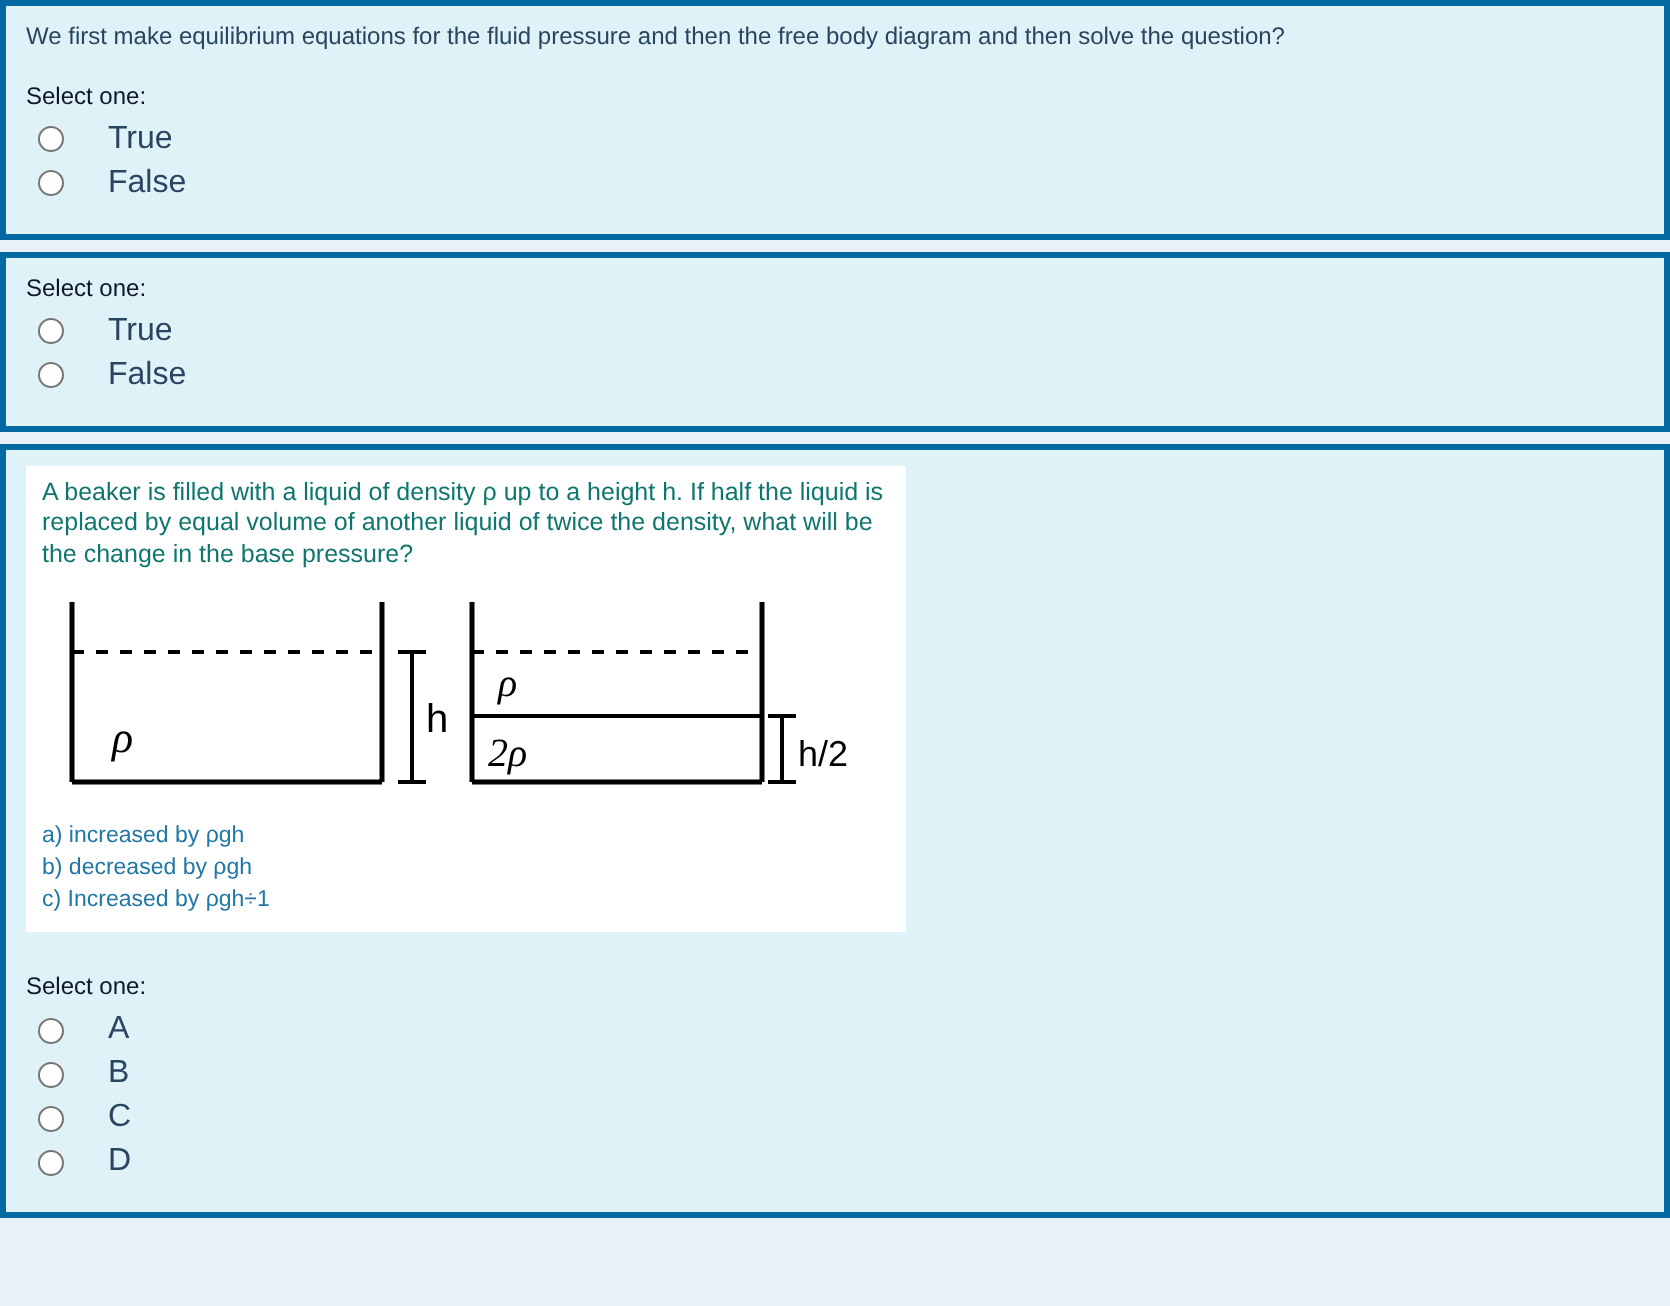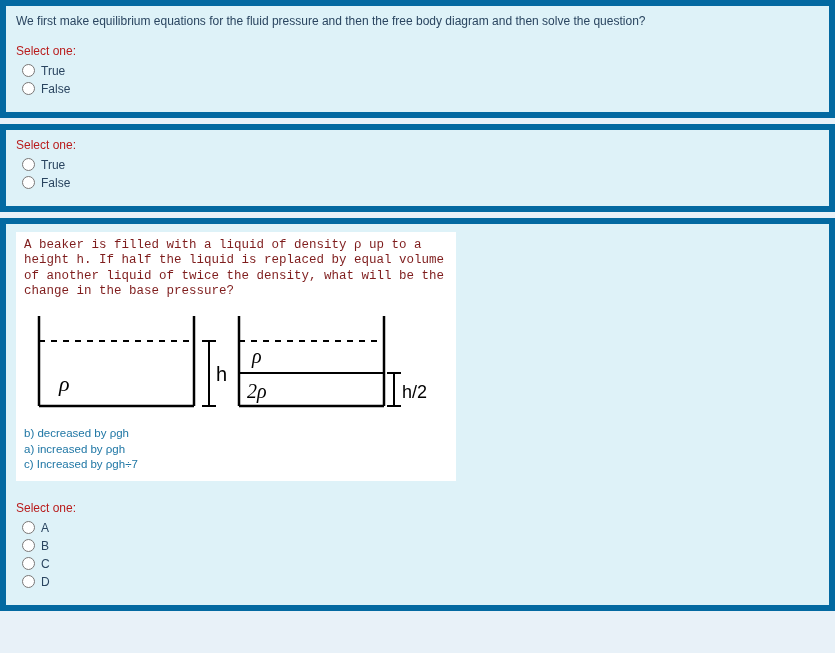--- a/index.html
+++ b/index.html
@@ -5,58 +5,59 @@
   * { box-sizing: border-box; margin: 0; padding: 0; }
   body {
     font-family: Arial, Helvetica, sans-serif;
     font-size: 12px;
     color: #333;
     background: #e8f1f8;
     width: 835px;
   }
   .question-block {
     background: #def2f8;
-    border: 6px solid #0369a1;
+    border: 3px solid #0369a1;
     margin: 0 0 6px 0;
     padding: 8px 10px 14px 10px;
   }
   .question-text {
     color: #2a4560;
     font-size: 12px;
     margin-bottom: 14px;
     line-height: 1.3;
   }
   .select-label {
     font-size: 12px;
-    color: #b91c1c;
+    color: #0f172a;
     margin-bottom: 4px;
   }
   .option-row {
     display: flex;
     align-items: center;
     padding: 2px 0;
   }
   .option-row input[type="radio"] {
     margin-right: 6px;
     margin-left: 6px;
   }
   .option-row label {
-    font-size: 12px;
+    font-size: 16px;
     color: #2a4560;
+    margin-left: 16px;
   }
   .image-box {
     background: #ffffff;
     width: 440px;
     padding: 6px 8px 8px 8px;
     margin-bottom: 20px;
   }
   .image-text {
-    font-family: Liberation Mono, monospace;
+    font-family: Liberation Sans, sans-serif;
     font-size: 12.5px;
-    color: #7f1d1d;
+    color: #0f766e;
     line-height: 1.25;
     margin-bottom: 6px;
   }
   .diagram-row {
     display: flex;
     align-items: flex-end;
     gap: 6px;
     margin: 6px 0 10px 0;
   }
   .answers-list {
@@ -129,23 +130,23 @@
         <g stroke="#000" stroke-width="2">
           <line x1="370" y1="67" x2="370" y2="100"></line>
           <line x1="363" y1="67" x2="377" y2="67"></line>
           <line x1="363" y1="100" x2="377" y2="100"></line>
         </g>
         <text x="378" y="92" font-family="sans-serif" font-size="18">h/2</text>
       </svg>
     </div>
 
     <div class="answers-list">
+      <div>a) increased by ρgh</div>
       <div>b) decreased by ρgh</div>
-      <div>a) increased by ρgh</div>
-      <div>c) Increased by ρgh÷7</div>
+      <div>c) Increased by ρgh÷1</div>
     </div>
   </div>
 
   <div class="select-label">Select one:</div>
   <div class="option-row">
     <input type="radio" name="q3" style="">
     <label>A</label>
   </div>
   <div class="option-row">
     <input type="radio" name="q3" style="">

